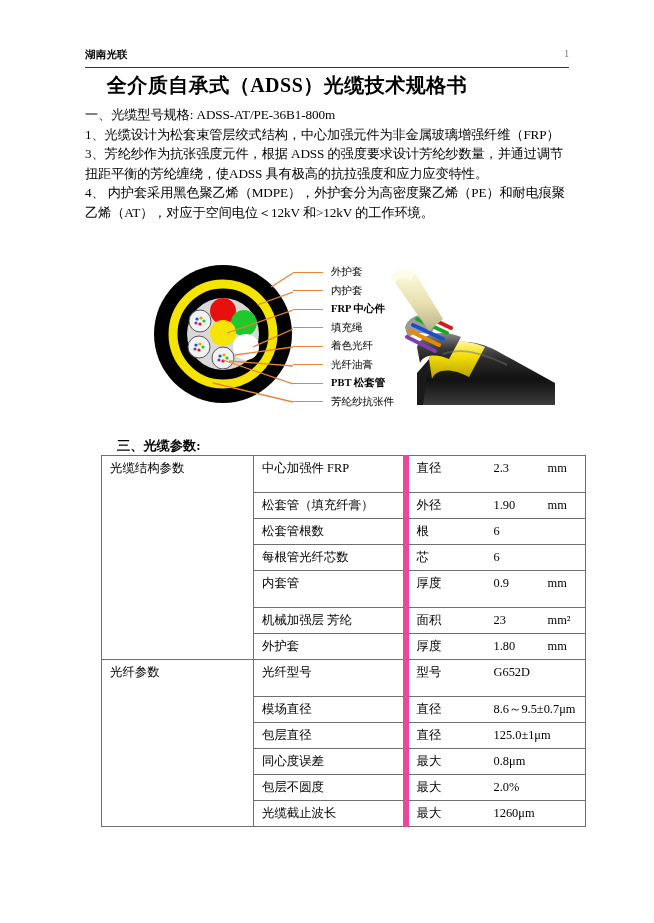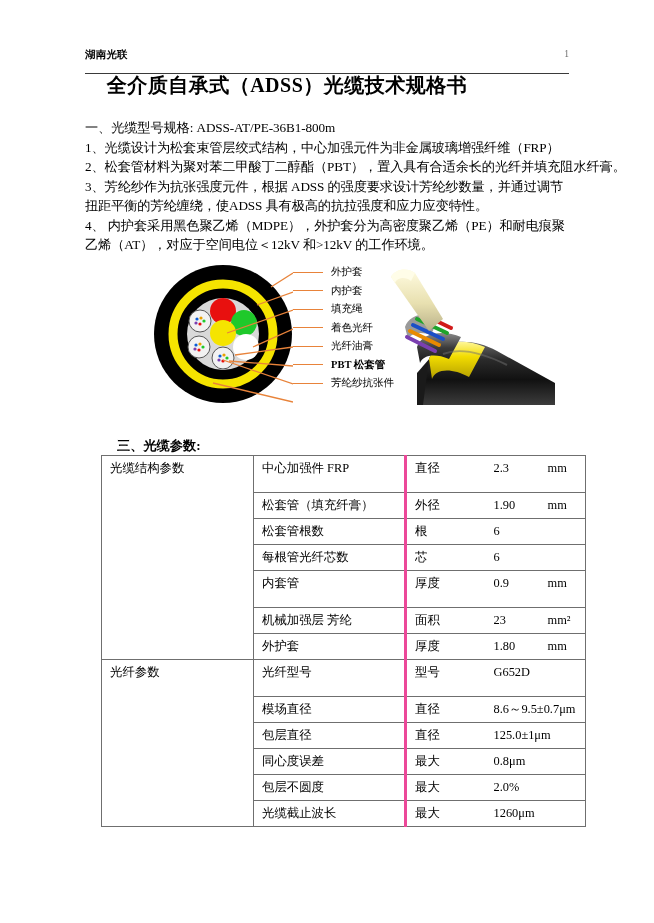--- a/index.html
+++ b/index.html
@@ -23,21 +23,21 @@
 
   
   .header {
     position: absolute;
     left: 85px;
     top: 48px;
     width: 484px;
     display: flex;
     justify-content: space-between;
     border-bottom: 1.1px solid #3a3a3a;
-    padding-bottom: 12px;
+    padding-bottom: 6px;
   }
   .header-title {
     font-size: 10.5px;
     font-weight: bold;
     letter-spacing: .2px;
     line-height: 13px;
   }
   .header-pageno {
     font-size: 9.5px;
     color: #6b6b6b;
@@ -53,21 +53,21 @@
     text-align: center;
     font-size: 20px;
     font-weight: bold;
     letter-spacing: .5px;
   }
 
   
   .body-block {
     position: absolute;
     left: 85px;
-    top: 118px;
+    top: 105px;
     width: 484px;
   }
   .line {
     font-size: 13.2px;
     line-height: 19.5px;
     white-space: nowrap;
     letter-spacing: -0.1px;
   }
   .line.wrap { white-space: normal; }
 
@@ -136,21 +136,21 @@
   .ptable td.grp {
     vertical-align: top;
   }
   .col-grp  { width: 152px; }
   .col-item { width: 152px; }
   .col-unit { width: 52px; }
   .col-val  { width: 128px; }
 
   .ptable td.unitcell,
   .ptable td.valcell { border-left: none; border-right: none; }
-  .ptable td.unitcell { border-left: 3px solid #ec4899; }
+  .ptable td.unitcell { border-left: 6px solid #ec4899; }
   .ptable td.valcell { border-right: 1px solid #6f6f6f; }
 
   .valwrap { display: flex; align-items: baseline; }
   .valnum { min-width: 54px; display: inline-block; margin-left: 28px; }
   .valunit { display: inline-block; }
 
   .tall { height: 37px; }
 </style>
 </head>
 <body>
@@ -160,21 +160,20 @@
   <div class="header">
     <div class="header-title">湖南光联</div>
     <div class="header-pageno">1</div>
   </div>
 
   <div class="doc-title">全介质自承式（ADSS）光缆技术规格书</div>
 
   <div class="body-block">
     <div class="line">一、光缆型号规格: ADSS-AT/PE-36B1-800m</div>
     <div class="line">1、光缆设计为松套束管层绞式结构，中心加强元件为非金属玻璃增强纤维（FRP）</div>
-    <div class="line">2、松套管材料为聚对苯二甲酸丁二醇酯（PBT），置入具有合适余长的光纤并填充阻水纤膏。</div>
     <div class="line wrap">3、芳纶纱作为抗张强度元件，根据 ADSS 的强度要求设计芳纶纱数量，并通过调节扭距平衡的芳纶缠绕，使ADSS 具有极高的抗拉强度和应力应变特性。</div>
     <div class="line wrap">4、 内护套采用黑色聚乙烯（MDPE），外护套分为高密度聚乙烯（PE）和耐电痕聚乙烯（AT），对应于空间电位＜12kV 和&gt;12kV 的工作环境。</div>
   </div>
 
   <div class="figure">
 
     <svg class="xsec" width="140" height="155" viewBox="0 0 140 155">
       <circle cx="70" cy="77" r="69" fill="#000000"></circle>
       <circle cx="70" cy="77" r="50" fill="none" stroke="#f5e400" stroke-width="9"></circle>
       <circle cx="70" cy="77" r="44" fill="#000000"></circle>
@@ -226,20 +225,24 @@
       <div class="callout">
         <span class="leader"></span>
         <span class="lbl">外护套</span>
       </div>
       <div class="callout">
         <span class="leader"></span>
         <span class="lbl">内护套</span>
       </div>
       <div class="callout">
         <span class="leader"></span>
+        <span class="lbl bold">FRP 中心件</span>
+      </div>
+      <div class="callout">
+        <span class="leader"></span>
         <span class="lbl">填充绳</span>
       </div>
       <div class="callout">
         <span class="leader"></span>
         <span class="lbl">着色光纤</span>
       </div>
       <div class="callout">
         <span class="leader"></span>
         <span class="lbl">光纤油膏</span>
       </div>

